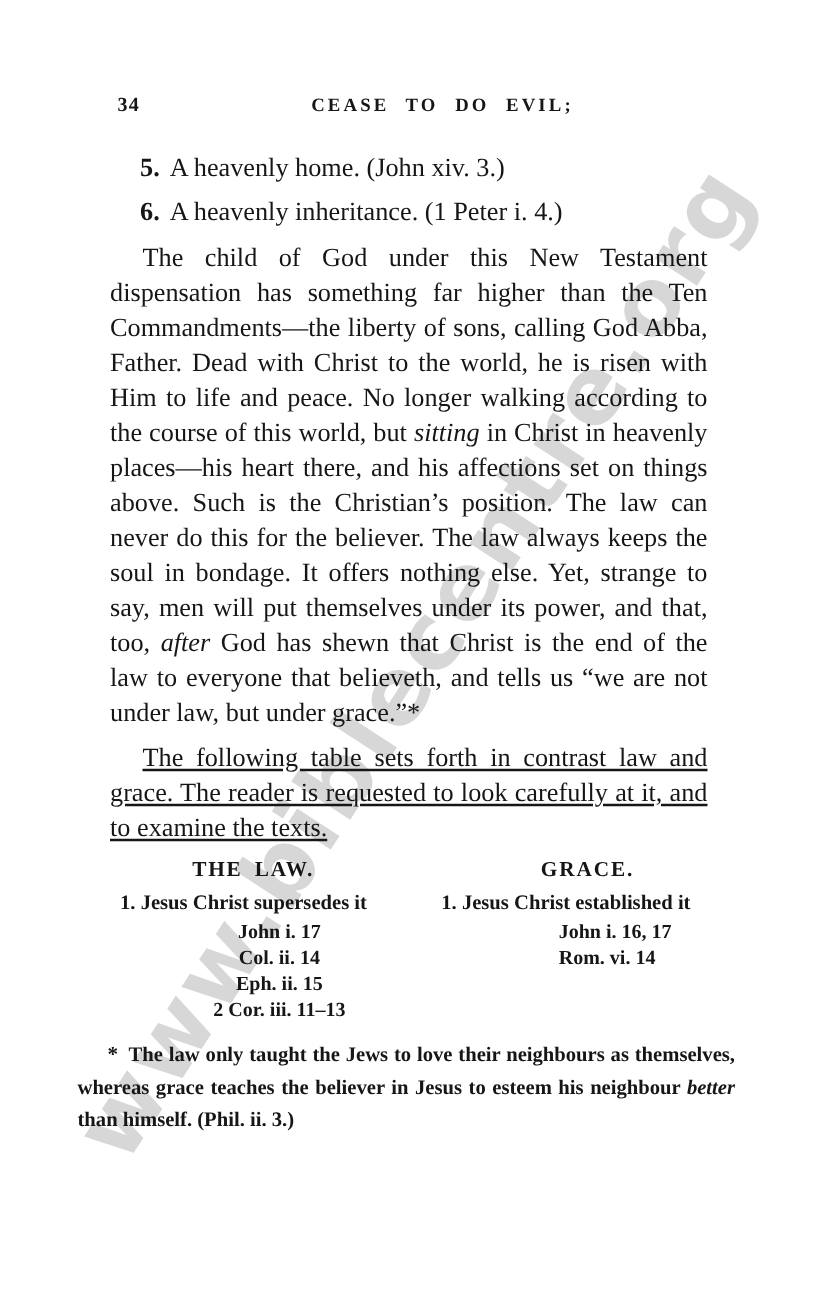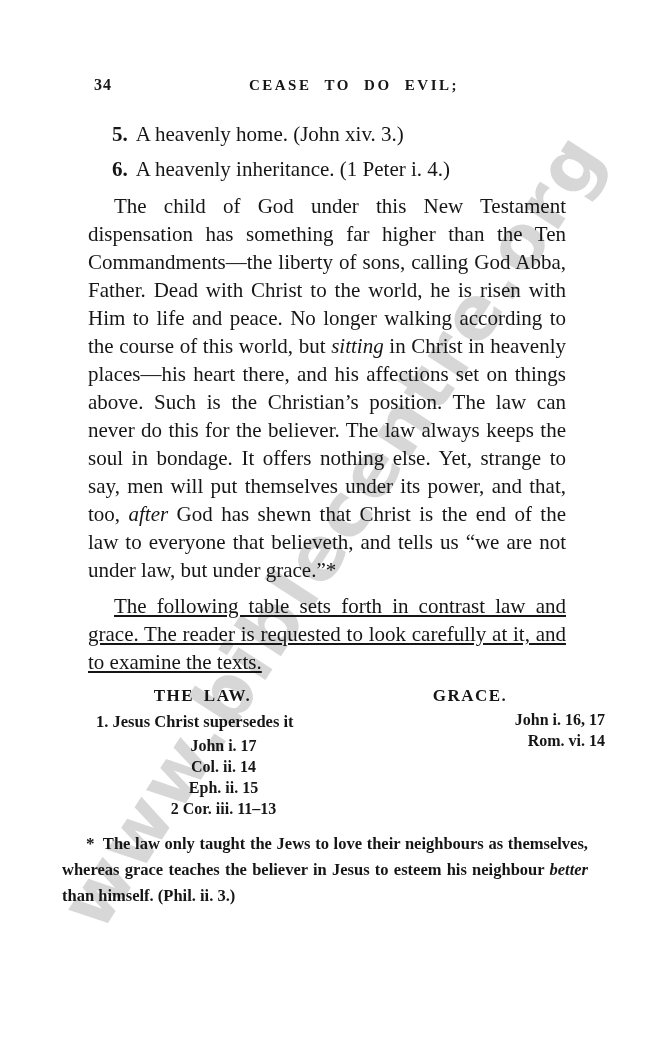--- a/index.html
+++ b/index.html
@@ -72,21 +72,21 @@
     font-weight: bold;
     font-size: 16.5px;
     line-height: 21px;
     white-space: nowrap;
   }
   .col-law .col-entry { padding-left: 26px; }
   .col-grace .col-entry { padding-left: 18px; }
   .refs { margin-top: 3px; font-weight: bold; font-size: 16px; }
   .refs .ref { line-height: 21px; }
   .col-law .refs { text-align: center; padding-left: 42px; }
-  .col-grace .refs { text-align: right; padding-left: 112px; }
+  .col-grace .refs { text-align: left; padding-left: 112px; }
   .footnote {
     margin: 12px 0 0 62px;
     width: 526px;
     font-weight: bold;
     font-size: 16.5px;
     line-height: 26px;
     text-align: justify;
     text-indent: 24px;
   }
   .fn-marker { font-size: 17px; margin-right: 4px; }
@@ -122,20 +122,21 @@
       <div class="col-entry">1.  Jesus Christ supersedes it</div>
       <div class="refs">
         <div class="ref">John i. 17</div>
         <div class="ref">Col. ii. 14</div>
         <div class="ref">Eph. ii. 15</div>
         <div class="ref">2 Cor. iii. 11–13</div>
       </div>
     </div>
     <div class="col-grace">
       <div class="col-header">GRACE.</div>
+      <div class="col-entry">1.  Jesus Christ established it</div>
       <div class="refs">
         <div class="ref">John i. 16, 17</div>
         <div class="ref">Rom. vi. 14</div>
       </div>
     </div>
   </div>
 
   <p class="footnote"><span class="fn-marker">*</span><span> The law only taught the Jews to love their neighbours as themselves, whereas grace teaches the believer in Jesus to esteem his neighbour <i>better</i> than himself.  (Phil. ii. 3.)</span></p>
 
 </div>

